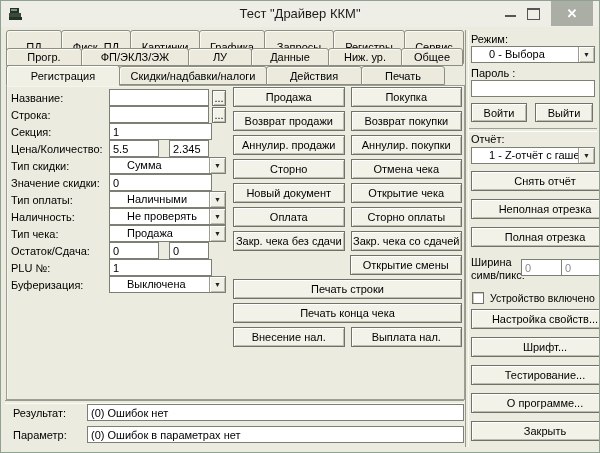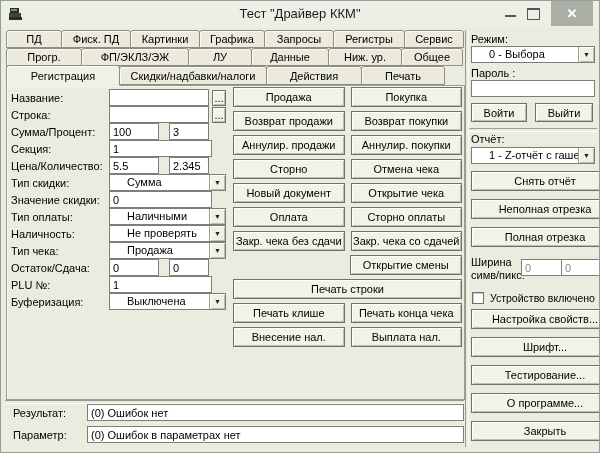--- a/index.html
+++ b/index.html
@@ -12,21 +12,21 @@
   
   .titlebar{position:absolute;left:0;top:0;right:0;height:26px;background:#efeee6;}
   .appicon{position:absolute;left:7px;top:5px;width:16px;height:16px;}
   .wtitle{position:absolute;left:0;right:0;top:5px;text-align:center;font-size:13px;color:#1c1c1c;}
   .mingl{position:absolute;top:14px;left:504px;width:11px;height:2px;background:#555;}
   .maxgl{position:absolute;top:7px;left:526px;width:11px;height:9px;border:1px solid #555;border-top:2px solid #555;background:transparent;}
   .closebtn{position:absolute;top:0;right:6px;width:42px;height:25px;background:#abaea5;
     color:#fff;font-weight:bold;font-size:13px;display:flex;align-items:center;justify-content:center;}
   
   .tabrow{position:absolute;left:5px;width:458px;display:flex;}
-  .row1{top:29px;height:18px;}
+  .row1{top:29px;height:34px;}
   .row2{top:47px;height:18px;}
   .row3{top:65px;height:19px;}
   .tab{box-sizing:border-box;height:100%;border:1px solid #8b8e81;border-radius:3px 3px 0 0;
     background:#ebeadd;display:flex;align-items:center;justify-content:center;
     margin-left:-1px;white-space:nowrap;overflow:hidden;box-shadow:inset 1px 1px 0 #fbfbf5;}
   .tab:first-child{margin-left:0;}
   .tab.active{position:relative;z-index:3;height:21px;margin-top:-1px;background:#f1f0e5;
     border-bottom:1px solid #f1f0e5;box-shadow:inset 1px 1px 0 #fff;}
   
   .contentbox{position:absolute;left:5px;top:84px;width:457px;height:313px;
@@ -121,25 +121,20 @@
       <span class="flabel">Название:</span>
       <input class="tb w100" value="" style="">
       <button class="b3d ell">...</button>
     </div>
     <div class="frow">
       <span class="flabel">Строка:</span>
       <input class="tb w100" value="" style="">
       <button class="b3d ell">...</button>
     </div>
     <div class="frow">
-      <span class="flabel">Сумма/Процент:</span>
-      <input class="tb w50" value="100" style="">
-      <input class="tb w40" value="3" style="">
-    </div>
-    <div class="frow">
       <span class="flabel">Секция:</span>
       <input class="tb w103" value="1" style="">
     </div>
     <div class="frow">
       <span class="flabel">Цена/Количество:</span>
       <input class="tb w50" value="5.5" style="">
       <input class="tb w40" value="2.345" style="">
     </div>
     <div class="frow">
       <span class="flabel">Тип скидки:</span>
@@ -221,21 +216,20 @@
       <button class="b3d">Закр. чека со сдачей</button>
     </div>
     <div class="btnrow">
       <span class="spacer"></span>
       <button class="b3d">Открытие смены</button>
     </div>
     <div class="btnrow">
       <button class="b3d">Печать строки</button>
     </div>
     <div class="btnrow">
-      <button class="b3d">Печать клише</button>
       <button class="b3d">Печать конца чека</button>
     </div>
     <div class="btnrow">
       <button class="b3d">Внесение нал.</button>
       <button class="b3d">Выплата нал.</button>
     </div>
   </div>
 
   <div class="vdiv"></div>
 

